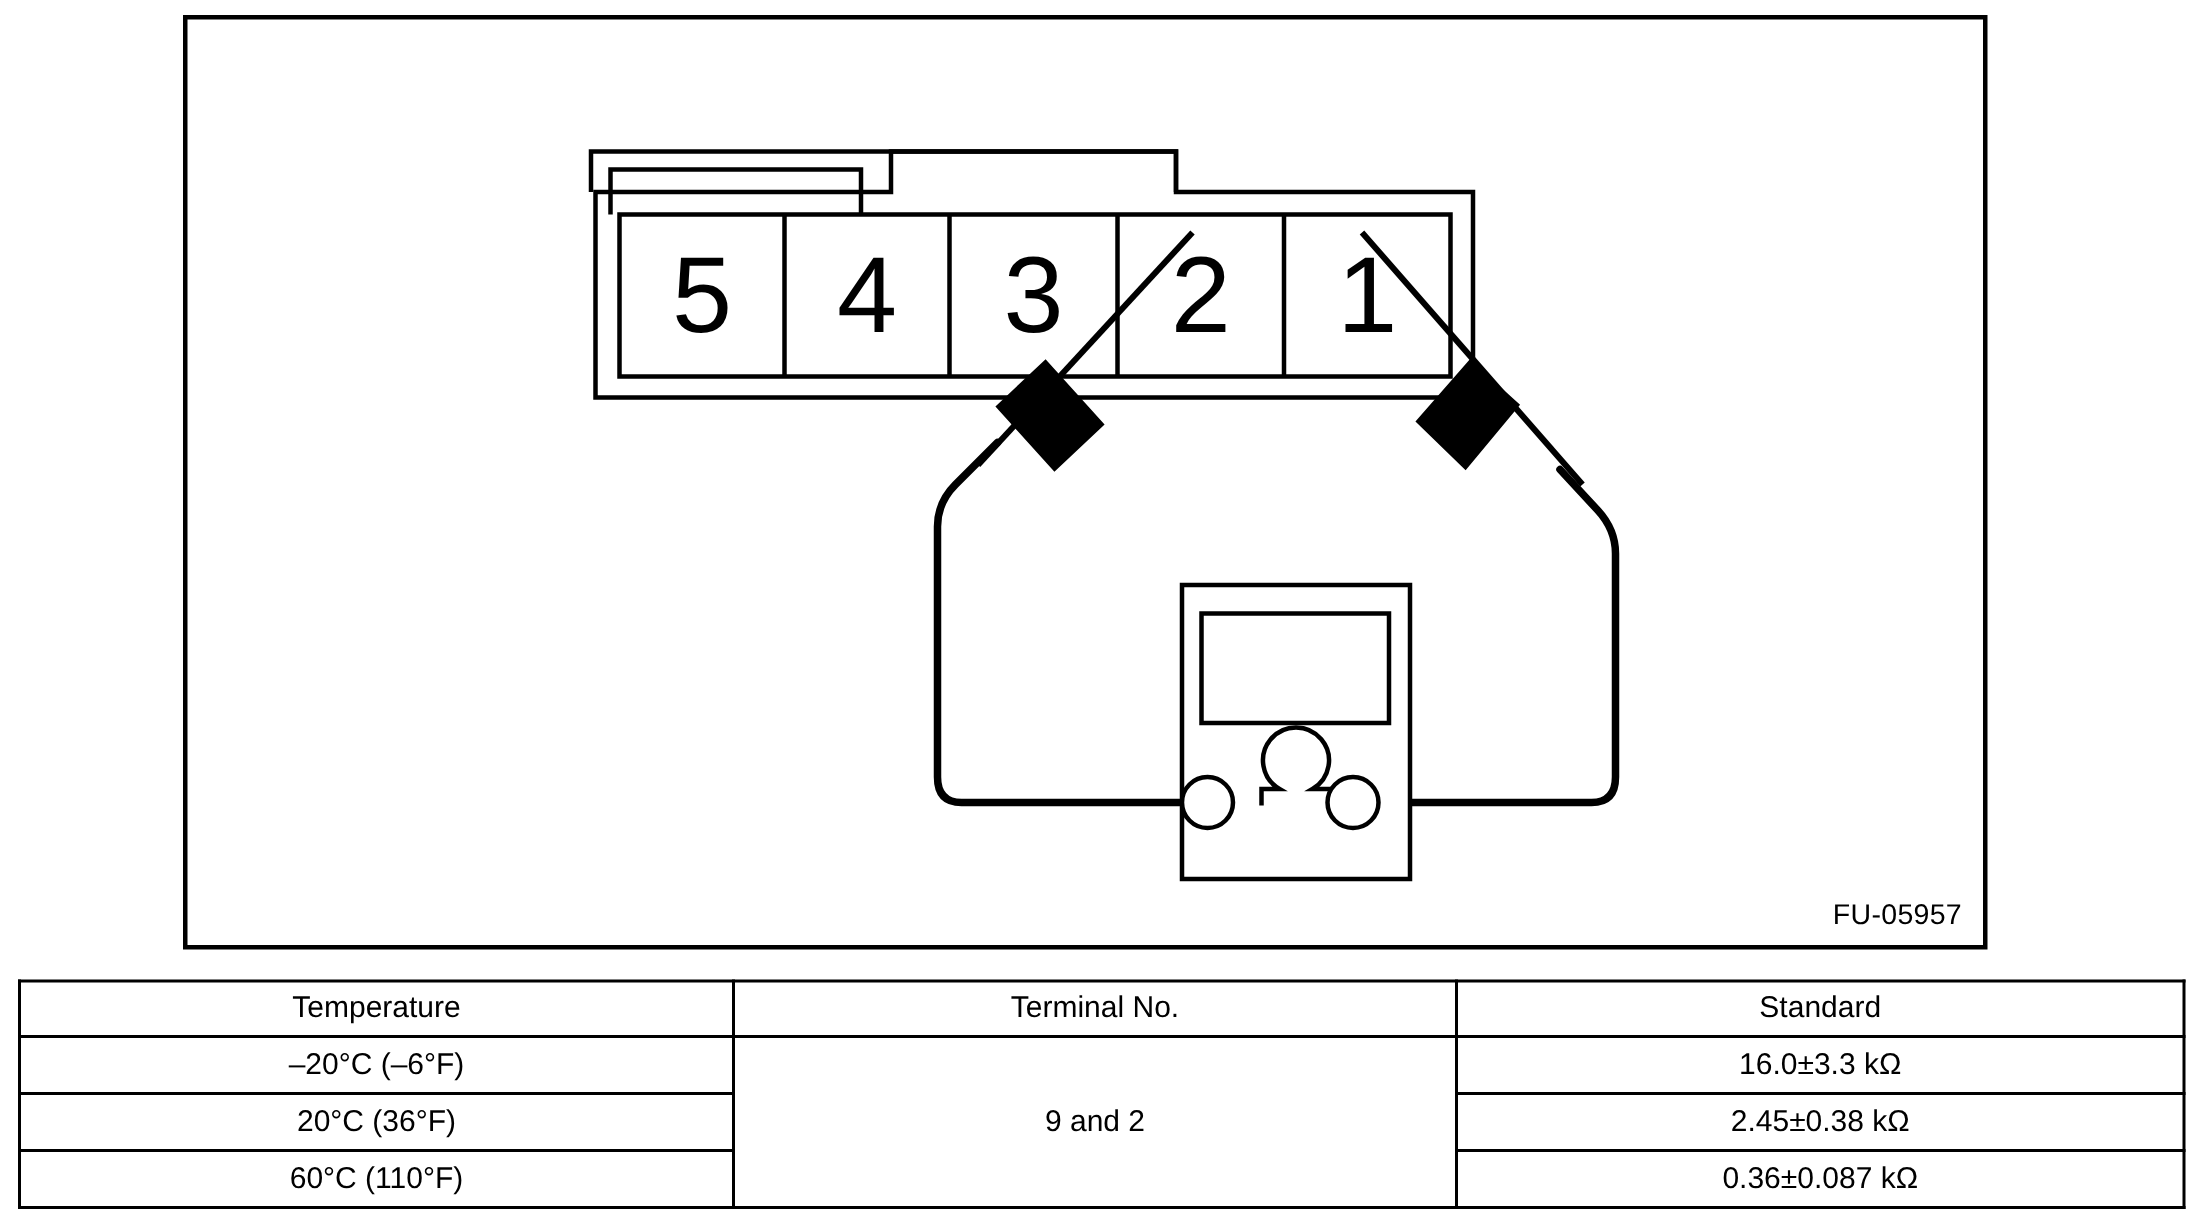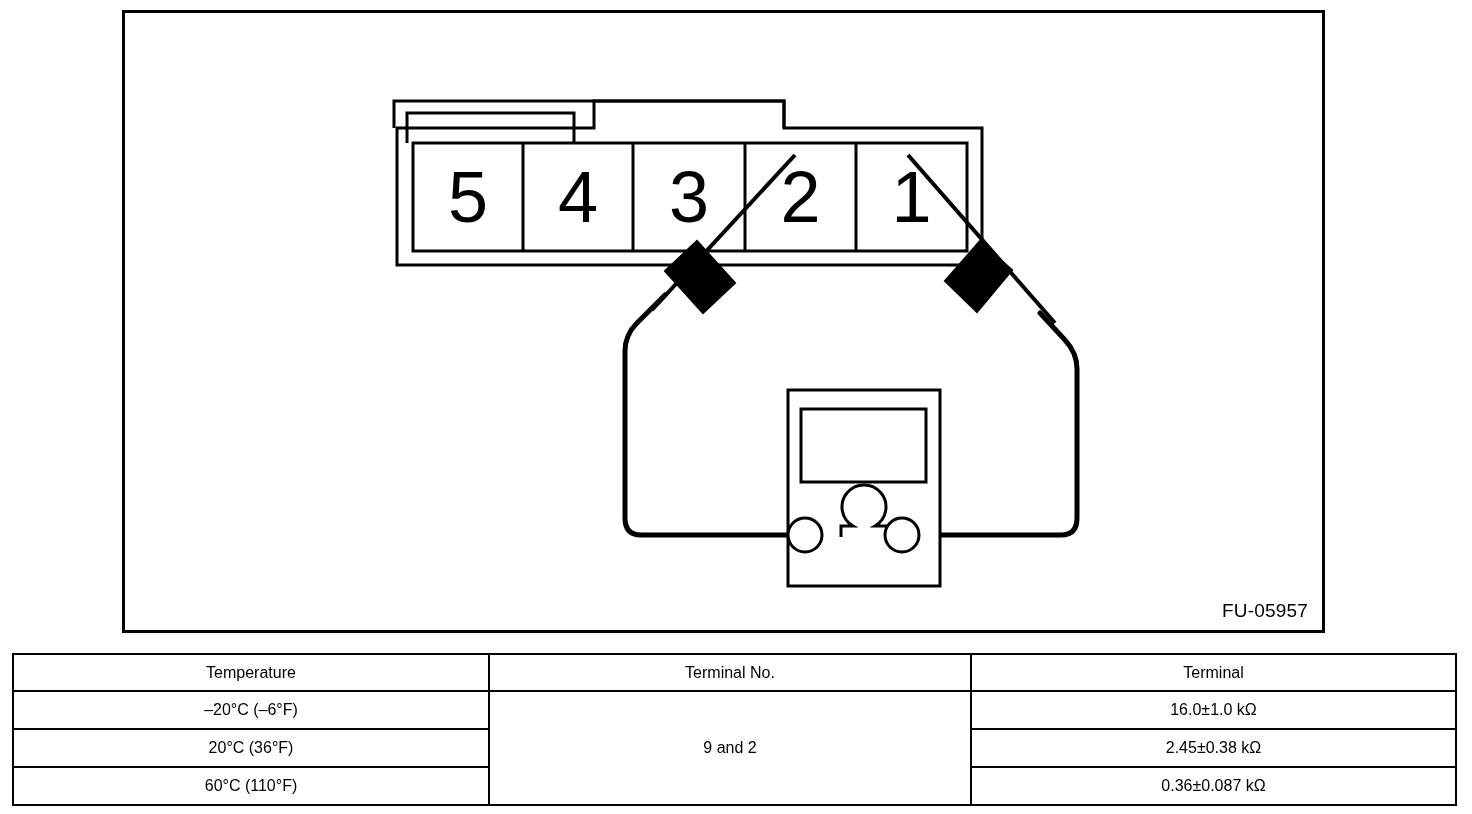--- a/index.html
+++ b/index.html
@@ -61,21 +61,21 @@
     top: 653px;
     width: 1437px;
     border-collapse: collapse;
     table-layout: fixed;
     background: #fff;
   }
   #spec-table td, #spec-table th {
     border: 2px solid #000;
     text-align: center;
     font-weight: normal;
-    font-size: 16px;
+    font-size: 20px;
     font-family: "Liberation Sans", sans-serif;
     padding: 0;
     height: 36px;
     vertical-align: middle;
     white-space: nowrap;
   }
   #spec-table thead th { height: 35px; }
   .col-temp { width: 474px; }
   .col-term { width: 480px; }
   .col-std  { width: 483px; }
@@ -138,28 +138,28 @@
   <div class="pin-number" style="left:731px; top:148px; width:111px;">1</div>
 
   <div id="figure-caption">FU-05957</div>
 </div>
 
 <table id="spec-table">
   <thead>
     <tr>
       <th class="col-temp">Temperature</th>
       <th class="col-term">Terminal No.</th>
-      <th class="col-std">Terminal</th>
+      <th class="col-std">Standard</th>
     </tr>
   </thead>
   <tbody>
     <tr>
       <td>–20°C (–6°F)</td>
       <td rowspan="3">9 and 2</td>
-      <td>16.0±1.0 kΩ</td>
+      <td>16.0±3.3 kΩ</td>
     </tr>
     <tr>
       <td>20°C (36°F)</td>
       <td>2.45±0.38 kΩ</td>
     </tr>
     <tr>
       <td>60°C (110°F)</td>
       <td>0.36±0.087 kΩ</td>
     </tr>
   </tbody>

